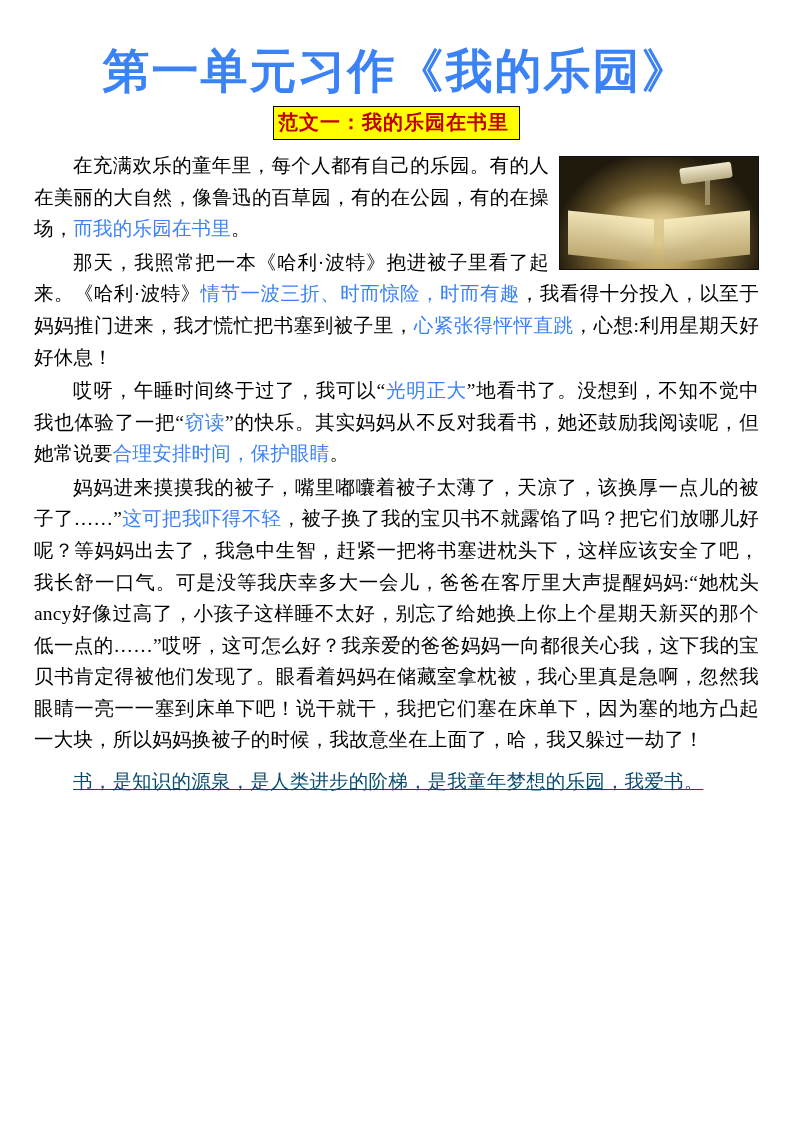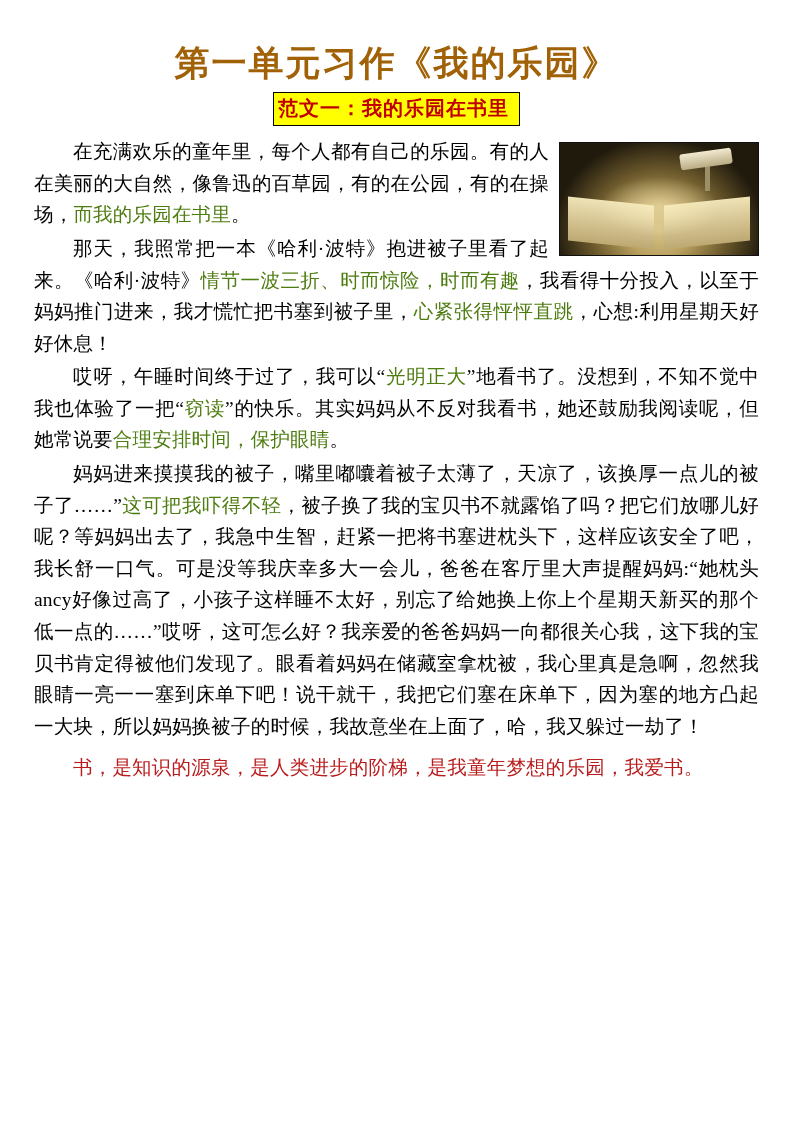--- a/index.html
+++ b/index.html
@@ -16,27 +16,27 @@
   }
   .page {
     position: relative;
     width: 793px;
     height: 1122px;
     box-sizing: border-box;
     padding: 30px 34px 0 34px;
   }
   .doc-title {
     text-align: center;
-    font-size: 35px;
+    font-size: 47px;
     font-weight: bold;
     letter-spacing: 2px;
     line-height: 1.15;
     margin: 14px 0 4px 0;
     font-family: "Liberation Serif", "DejaVu Serif", serif;
-    color: #a16207;
+    color: #3b82f6;
   }
   .subtitle-wrap {
     text-align: center;
     margin: 8px 0 10px 0;
   }
   .subtitle {
     display: inline-block;
     background: #ffff00;
     color: #c00000;
     font-size: 20px;
@@ -50,21 +50,21 @@
     line-height: 1.62;
     text-align: justify;
     text-justify: inter-ideograph;
     color: #000;
     letter-spacing: 0.2px;
   }
   .para {
     margin: 0 0 2px 0;
     text-indent: 2em;
   }
-  .red { color: #4d7c0f; }
+  .red { color: #3b82f6; }
   .photo {
     float: right;
     width: 198px;
     height: 112px;
     margin: 6px 0 4px 10px;
     background:
       radial-gradient(ellipse at 50% 78%, #d8c488 0%, #b9a15f 22%, #6d5a2c 48%, #201a0d 75%),
       linear-gradient(#000000, #0a0a0a);
     border: 1px solid #111;
     position: relative;
@@ -100,23 +100,24 @@
   .photo .glow {
     position: absolute;
     left: 50%;
     top: 34px;
     width: 120px;
     height: 60px;
     margin-left: -60px;
     background: radial-gradient(ellipse at center, rgba(255,240,190,0.55) 0%, rgba(255,240,190,0) 70%);
   }
   .last-line {
-    color: #b91c1c;
+    color: #0c4a6e;
     text-indent: 2em;
     margin-top: 10px;
+    text-decoration: underline;
   }
   .comment-box {
     margin-top: 12px;
     border: 1px solid #6a6ad0;
     padding: 8px 10px 10px 10px;
     font-size: 14.5px;
     line-height: 1.68;
     text-align: justify;
     text-justify: inter-ideograph;
     color: #111;

